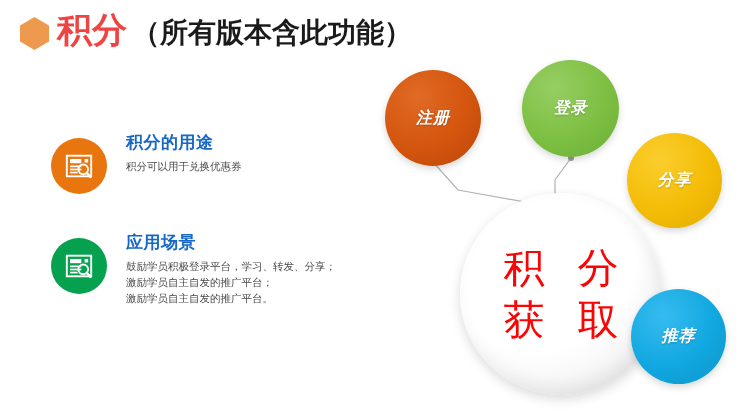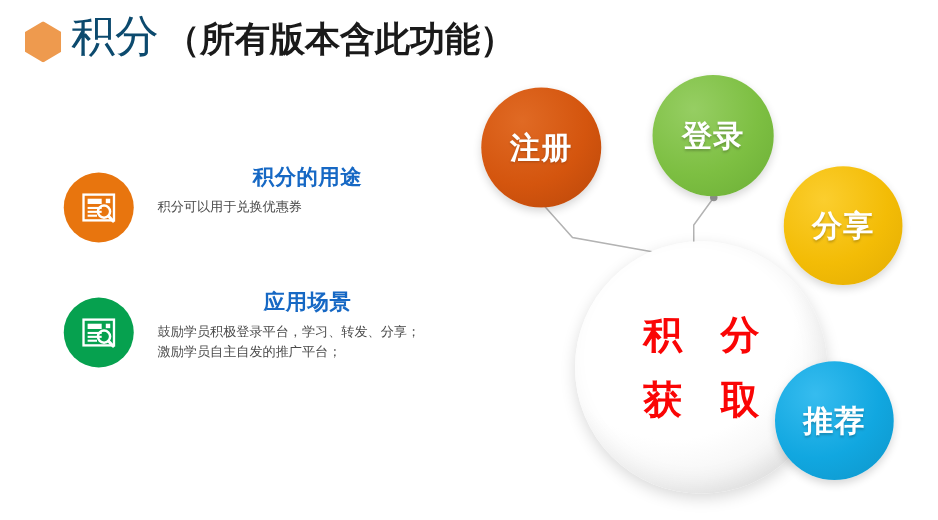--- a/index.html
+++ b/index.html
@@ -36,22 +36,22 @@
   .title-row {
     position: absolute;
     left: 57px;
     top: 9px;
     display: flex;
     align-items: baseline;
     white-space: nowrap;
   }
   .title-main {
     font-size: 35px;
-    font-weight: normal;
-    color: #0c4a6e;
+    font-weight: bold;
+    color: #ef4444;
     letter-spacing: 0px;
     line-height: 1.25;
   }
   .title-sub {
     font-size: 28px;
     font-weight: bold;
     color: #1a1a1a;
     margin-left: 5px;
     line-height: 1.25;
   }
@@ -89,21 +89,20 @@
     left: 126px;
     top: 0px;
     width: 240px;
   }
   .feature-title {
     font-size: 17px;
     font-weight: bold;
     color: #1668C4;
     line-height: 24px;
     letter-spacing: 0.5px;
-    text-align: center;
   }
   .feature-desc {
     font-size: 10.5px;
     color: #4a4a4a;
     line-height: 16px;
     margin-top: 4px;
   }
   .feature-desc div { white-space: nowrap; }
 
   
@@ -122,42 +121,43 @@
     height: 366px;
   }
   .bubble {
     position: absolute;
     border-radius: 50%;
     display: flex;
     align-items: center;
     justify-content: center;
     color: #ffffff;
     font-weight: bold;
-    font-size: 24px;
+    font-size: 16px;
     letter-spacing: 1px;
     text-shadow: 0 1px 2px rgba(0,0,0,0.22);
+    font-style: italic;
   }
   .bubble.node-0 { 
     left: 30px; top: 20px; width: 96px; height: 96px;
     background: radial-gradient(circle at 34% 28%, #E06A24 0%, #D4550E 55%, #B9470A 100%);
     box-shadow: 0 3px 7px rgba(0,0,0,0.16);
   }
   .bubble.node-1 { 
     left: 167px; top: 10px; width: 97px; height: 97px;
     background: radial-gradient(circle at 34% 28%, #96CE63 0%, #7DBF42 55%, #6BAE36 100%);
     box-shadow: 0 3px 7px rgba(0,0,0,0.16);
     text-align: right;
   }
   .bubble.node-2 { 
     left: 272px; top: 83px; width: 95px; height: 95px;
     background: radial-gradient(circle at 34% 28%, #FBCE2E 0%, #F3BC06 55%, #E2AC03 100%);
     box-shadow: 0 3px 7px rgba(0,0,0,0.16);
   }
   .bubble.node-3 { 
-    left: 265px; top: 239px; width: 95px; height: 95px;
+    left: 276px; top: 239px; width: 95px; height: 95px;
     background: radial-gradient(circle at 34% 28%, #36BCEF 0%, #11A7E0 55%, #0E95C9 100%);
     box-shadow: 0 3px 7px rgba(0,0,0,0.16);
   }
 
   #center-sphere {
     position: absolute;
     left: 105px;
     top: 143px;
     width: 202px;
     height: 202px;
@@ -165,22 +165,22 @@
     background:
       radial-gradient(circle at 38% 30%, #ffffff 0%, #ffffff 52%, #f6f6f6 70%, #e6e6e6 88%, #d6d6d6 100%);
     box-shadow: 0 4px 12px rgba(0,0,0,0.15), inset -6px -8px 18px rgba(0,0,0,0.06);
     display: flex;
     flex-direction: column;
     align-items: center;
     justify-content: center;
   }
   #center-sphere .center-line {
     color: #FA0505;
-    font-weight: bold;
-    font-size: 31px;
+    font-weight: normal;
+    font-size: 41px;
     letter-spacing: 10px;
     line-height: 52px;
     text-indent: 10px;
   }
 </style>
 </head>
 <body>
 
 <div id="slide-header">
   <div class="hex-bullet"></div>
@@ -224,20 +224,21 @@
         <rect x="6.5" y="22.1" width="8" height="1.8" fill="#ffffff"></rect>
         <circle cx="20.5" cy="19.5" r="5.2" fill="none" stroke="#ffffff" stroke-width="2.1"></circle>
         <line x1="24.3" y1="23.3" x2="28.2" y2="27.6" stroke="#ffffff" stroke-width="2.6" stroke-linecap="round"></line>
       </svg>
     </div>
     <div class="feature-text">
       <div class="feature-title">应用场景</div>
       <div class="feature-desc">
         <div>鼓励学员积极登录平台，学习、转发、分享；</div>
         <div>激励学员自主自发的推广平台；</div>
+        <div>激励学员自主自发的推广平台。</div>
       </div>
     </div>
   </div>
 
 </div>
 
 <div id="bubble-diagram">
 
   <svg id="connector-svg" viewBox="0 0 395 366">
     <g stroke="#b3b3b3" stroke-width="1.2" fill="none">

